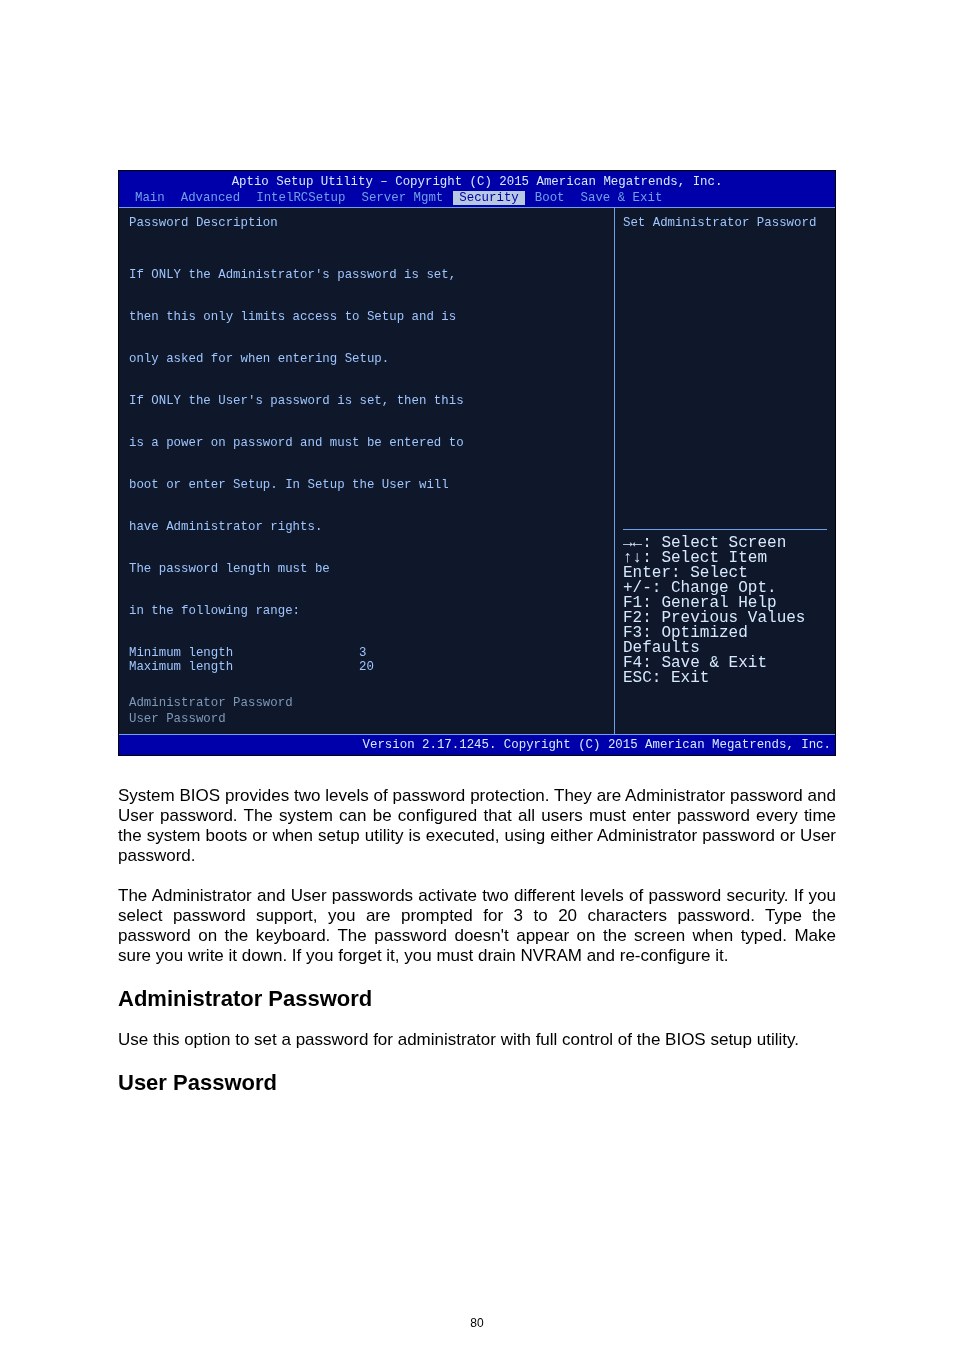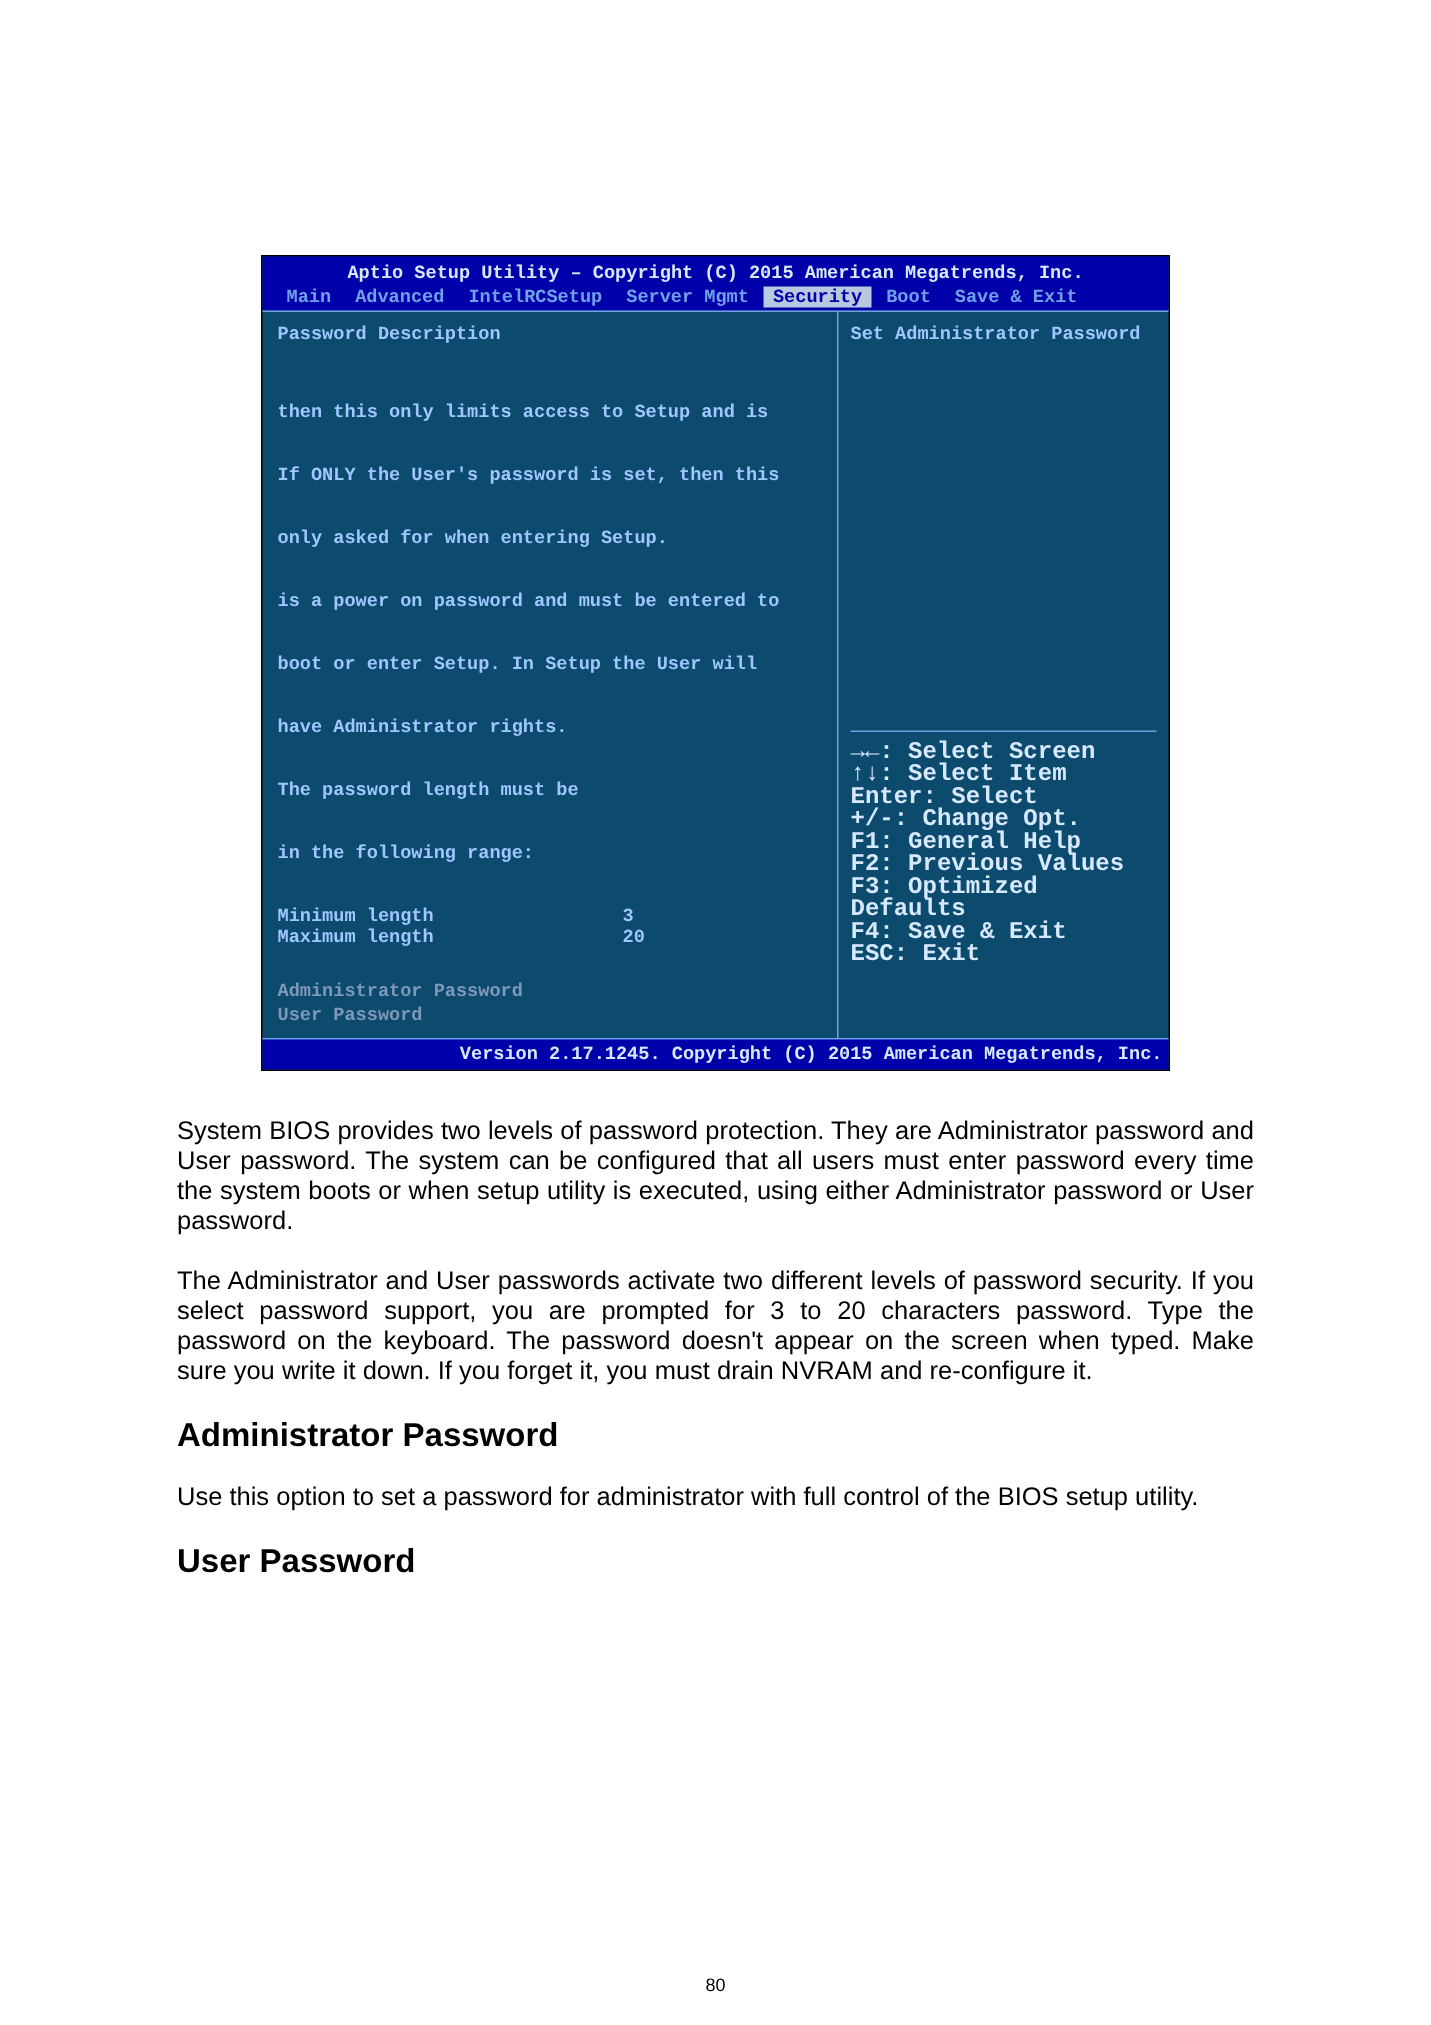--- a/index.html
+++ b/index.html
@@ -1,30 +1,29 @@
 <!DOCTYPE html>
 <html><head>
 <meta charset="utf-8">
 <style>
   * { box-sizing: border-box; margin: 0; padding: 0; }
   html, body { width: 954px; height: 1350px; background: #ffffff; font-family: Arial, Helvetica, sans-serif; }
   .page { width: 954px; height: 1350px; position: relative; padding: 170px 118px 60px 118px; }
 
   
   .bios {
-    width: 606px;
+    width: 718px;
     margin: 0 auto 30px auto;
     border: 1px solid #000;
     font-family: "Courier New", monospace;
     font-size: 12.4px;
     line-height: 14px;
     color: #9fc6ff;
-    background: #0c4a6e;
+    background: #0f172a;
     position: relative;
-    font-weight: bold;
   }
   .bios-header {
     background: #0000aa;
     color: #d7e9ff;
     padding: 4px 6px 2px 6px;
     display: flex;
     flex-direction: column;
     gap: 2px;
   }
   .bios-header-title { text-align: center; color: #d7e9ff; }
@@ -109,23 +108,24 @@
         <span class="sel">Security</span>
         <span>Boot</span>
         <span>Save &amp; Exit</span>
       </div>
     </div>
 
     <div class="bios-body">
       <div class="bios-left">
         <div class="title-line">Password Description</div>
         <div class="desc">
+          <div>If ONLY the Administrator's password is set,</div>
           <div>then this only limits access to Setup and is</div>
+          <div>only asked for when entering Setup.</div>
           <div>If ONLY the User's password is set, then this</div>
-          <div>only asked for when entering Setup.</div>
           <div>is a power on password and must be entered to</div>
           <div>boot or enter Setup. In Setup the User will</div>
           <div>have Administrator rights.</div>
           <div>The password length must be</div>
           <div>in the following range:</div>
         </div>
         <div class="row">
           <span class="lbl">Minimum length</span>
           <span class="val">3</span>
         </div>

